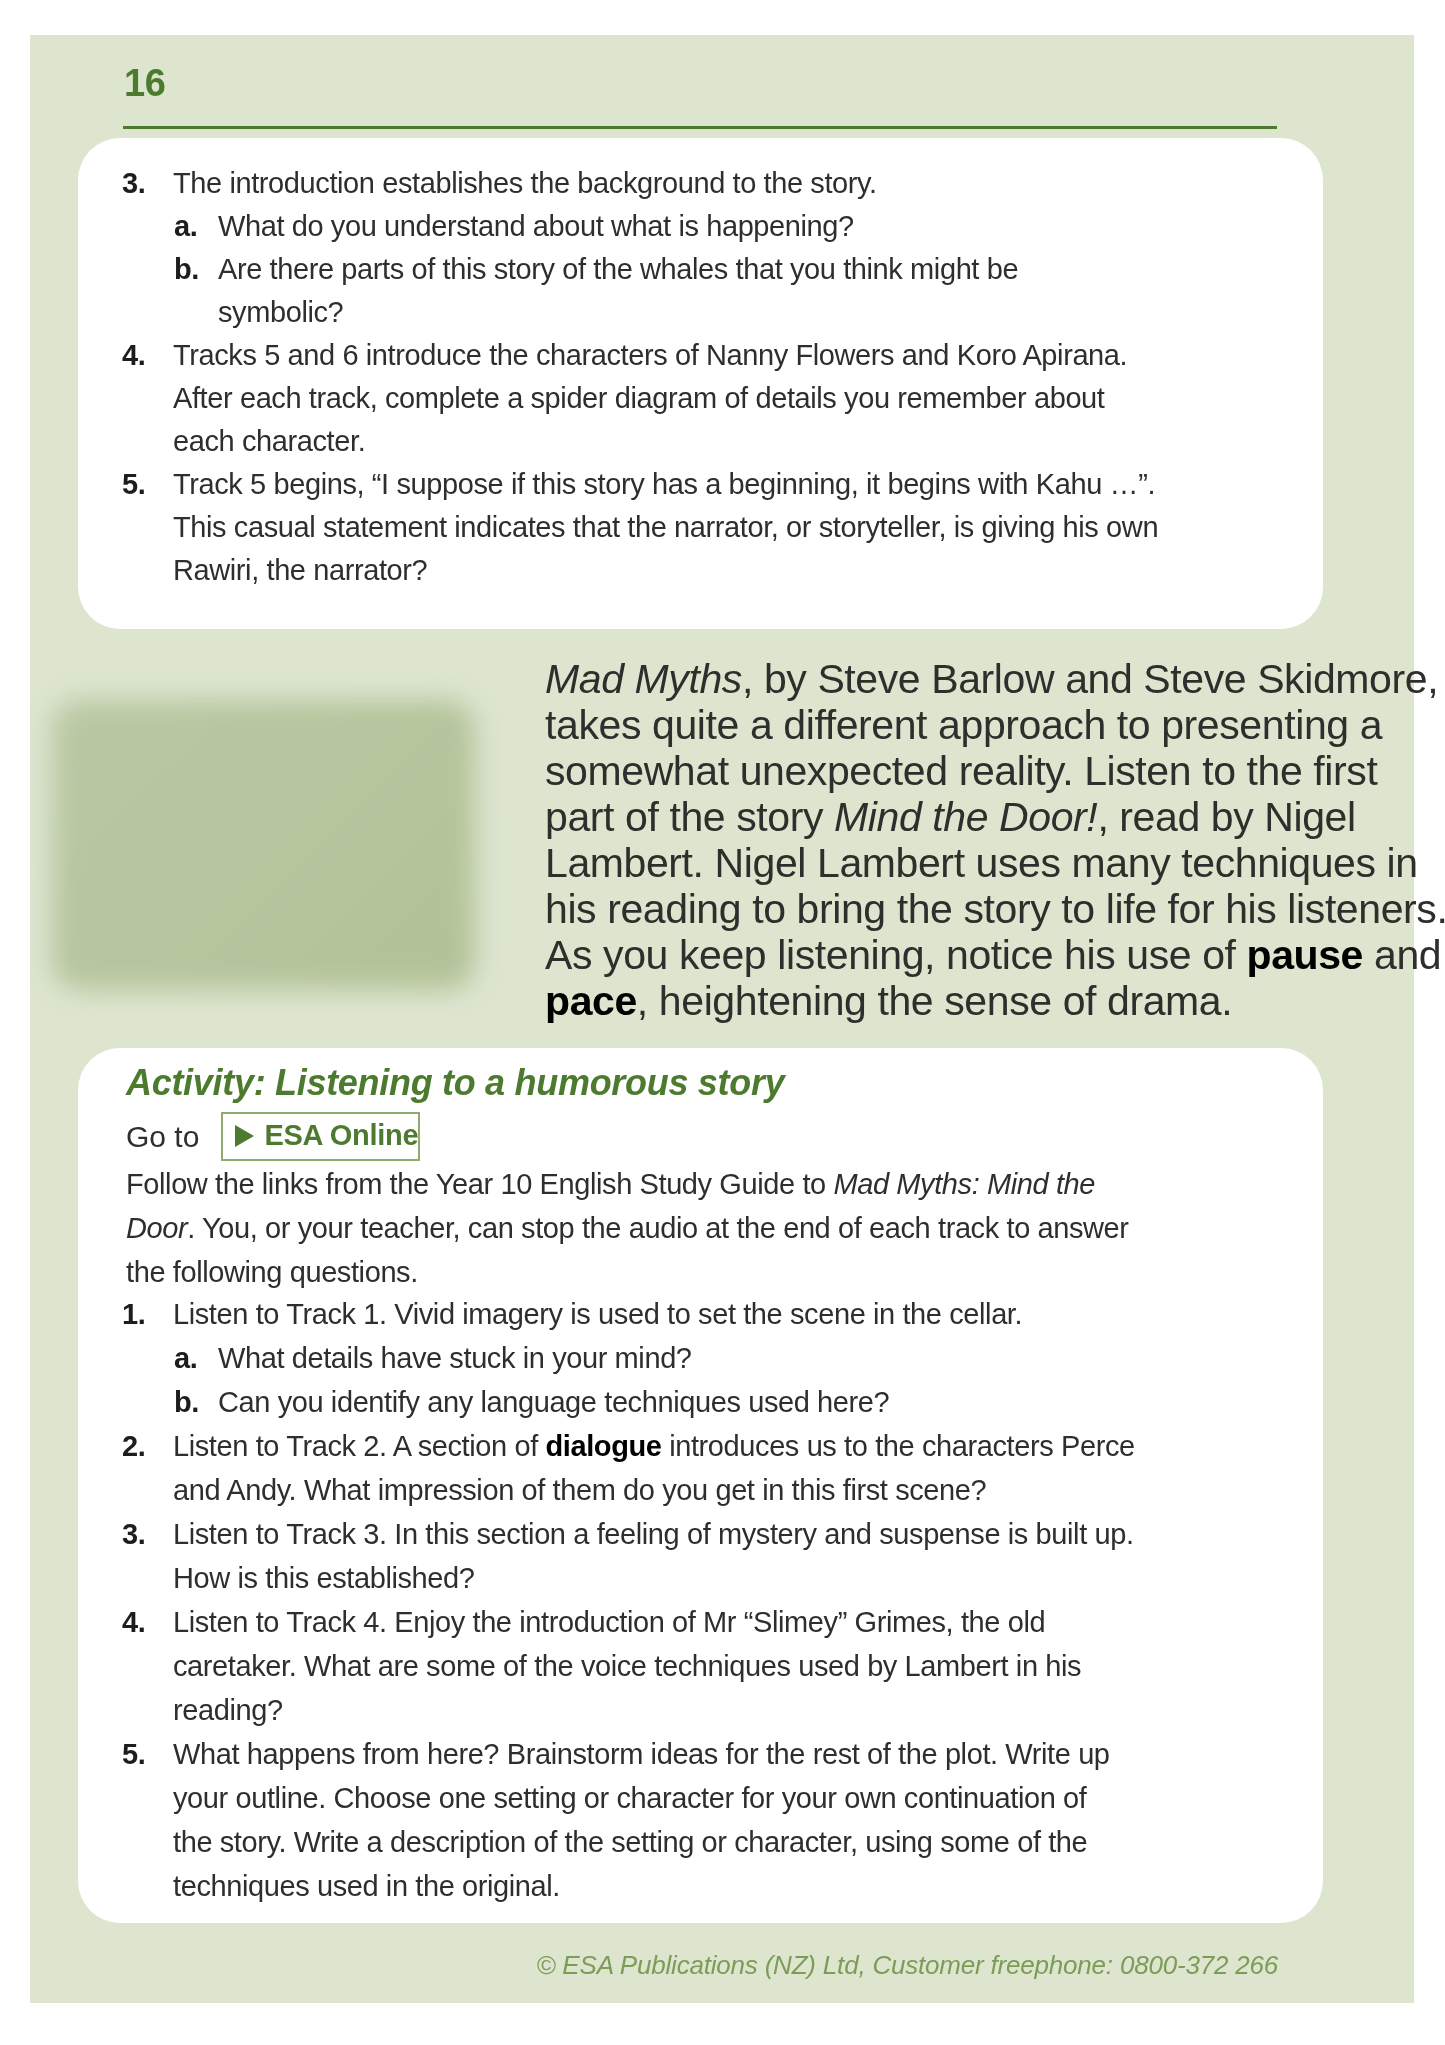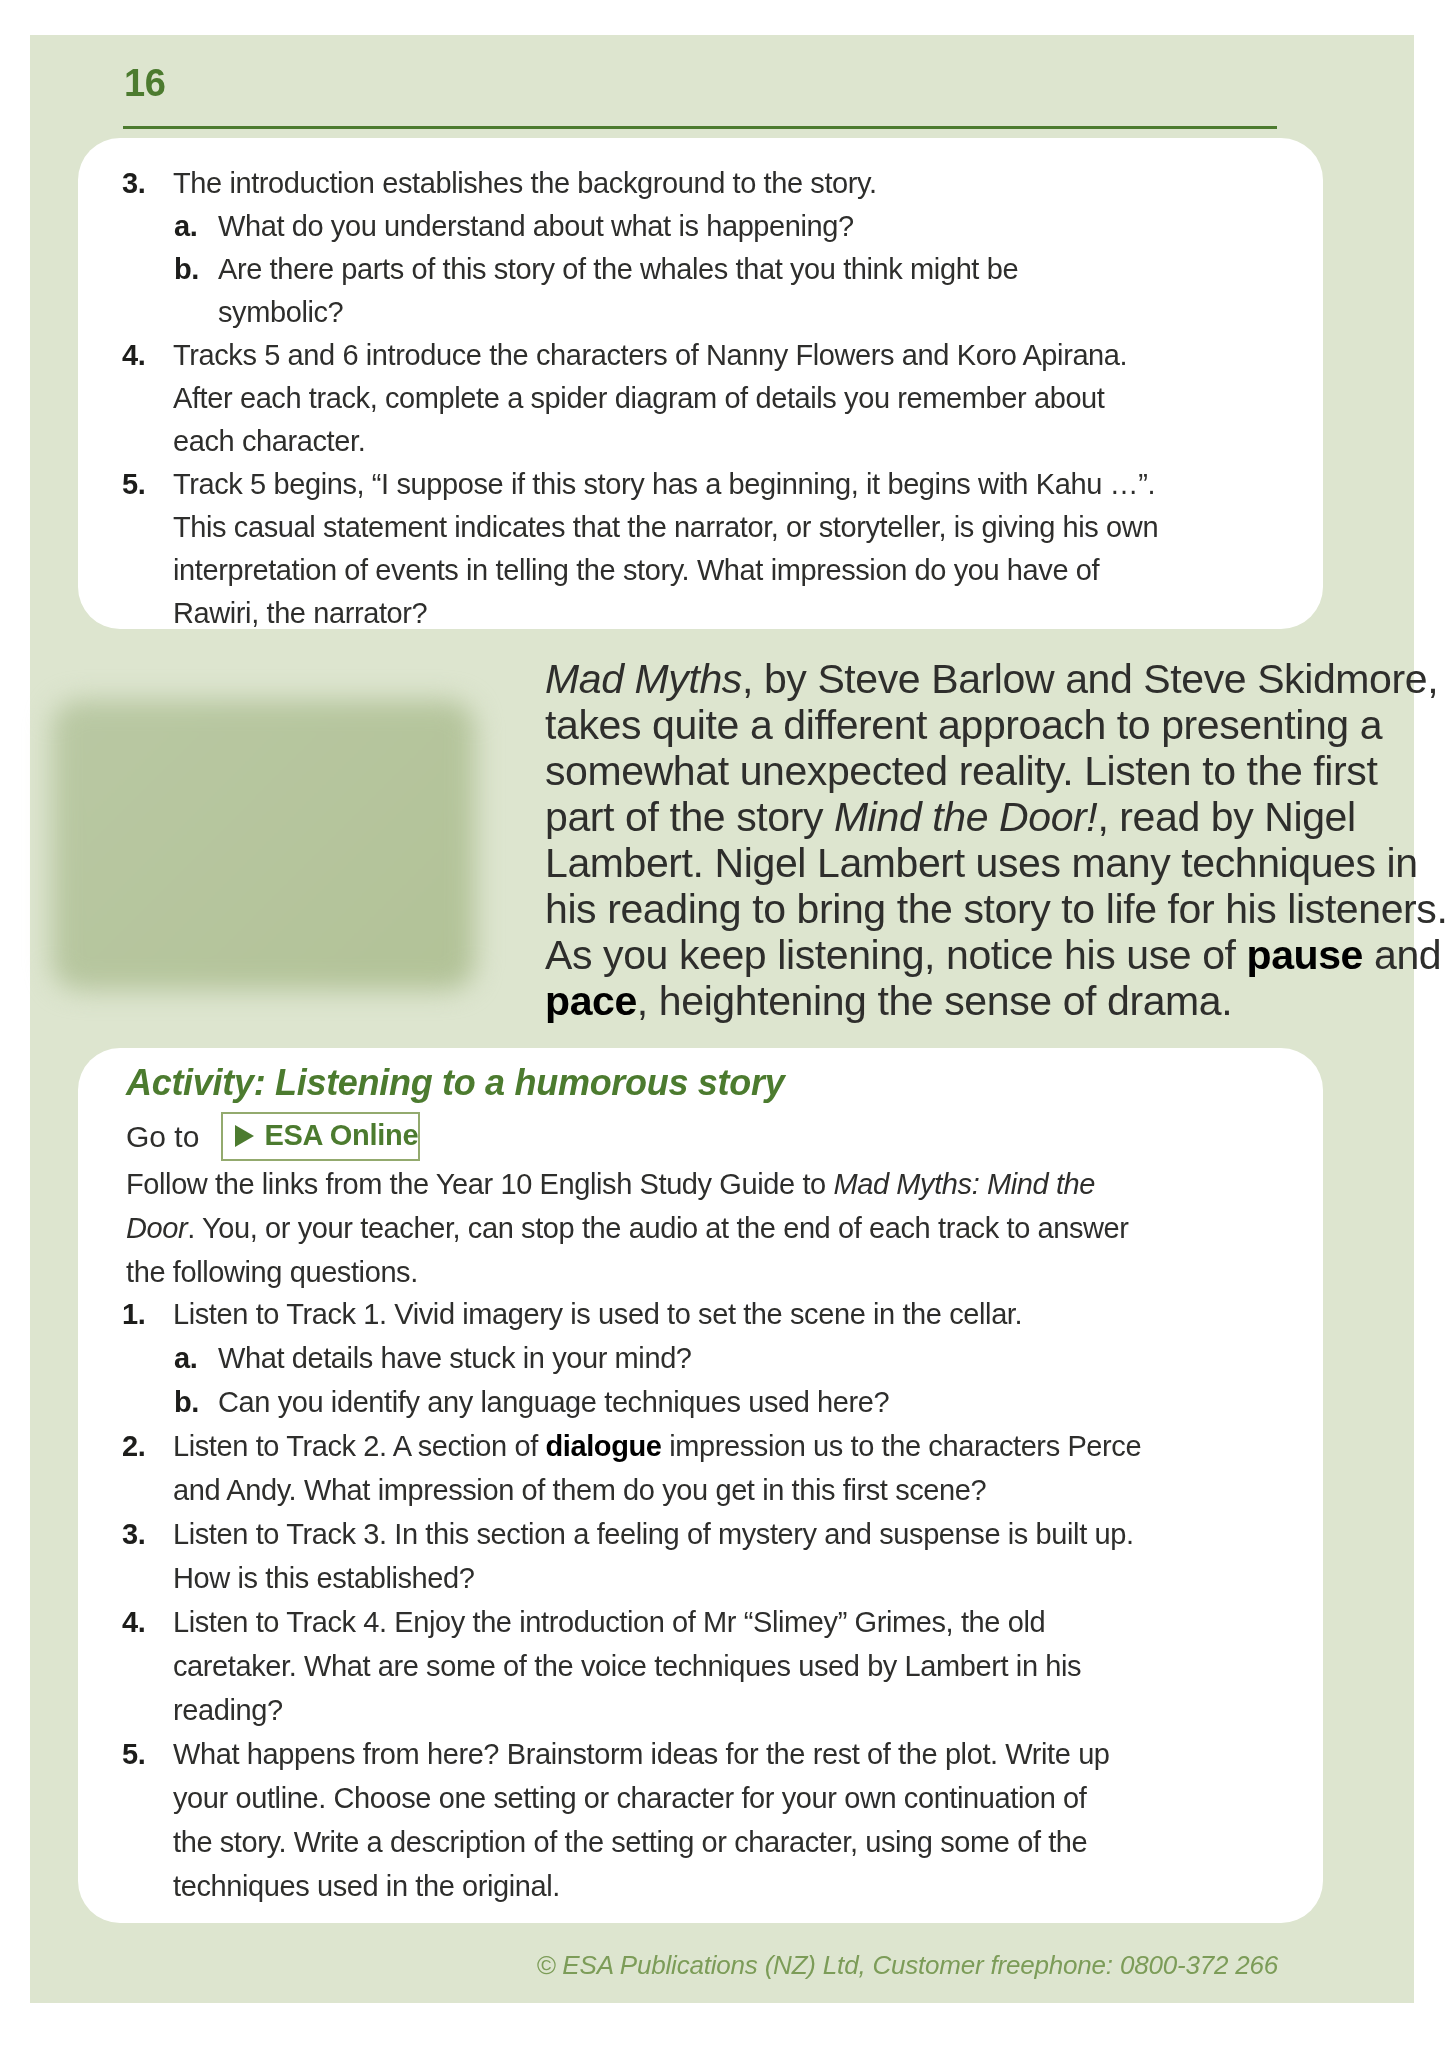--- a/index.html
+++ b/index.html
@@ -115,21 +115,20 @@
             <div class="line"><span>Tracks 5 and 6 introduce the characters of Nanny Flowers and Koro Apirana.</span></div>
             <div class="line"><span>After each track, complete a spider diagram of details you remember about</span></div>
             <div class="line"><span>each character.</span></div>
           </div>
         </div>
         <div class="item">
           <span class="item-label">5.</span>
           <div class="item-lines">
             <div class="line"><span>Track 5 begins, “I suppose if this story has a beginning, it begins with Kahu …”.</span></div>
             <div class="line"><span>This casual statement indicates that the narrator, or storyteller, is giving his own</span></div>
-            <div class="line"><span>interpretation of events in telling the story. What impression do you have of</span></div>
             <div class="line"><span>Rawiri, the narrator?</span></div>
           </div>
         </div>
       </div>
   </div>
 
   <div class="feature-image"></div>
   <div class="feature-text">
       <div class="line"><span class="italic">Mad Myths</span><span>, by Steve Barlow and Steve Skidmore,</span></div>
       <div class="line"><span>takes quite a different approach to presenting a</span></div>
@@ -170,21 +169,21 @@
         </div>
         <div class="sub">
           <span class="sub-label">b.</span>
           <div class="sub-lines">
             <div class="line"><span>Can you identify any language techniques used here?</span></div>
           </div>
         </div>
         <div class="item">
           <span class="item-label">2.</span>
           <div class="item-lines">
-            <div class="line"><span>Listen to Track 2. A section of </span><span class="bold ">dialogue</span><span> impression us to the characters Perce</span></div>
+            <div class="line"><span>Listen to Track 2. A section of </span><span class="bold ">dialogue</span><span> introduces us to the characters Perce</span></div>
             <div class="line"><span>and Andy. What impression of them do you get in this first scene?</span></div>
           </div>
         </div>
         <div class="item">
           <span class="item-label">3.</span>
           <div class="item-lines">
             <div class="line"><span>Listen to Track 3. In this section a feeling of mystery and suspense is built up.</span></div>
             <div class="line"><span>How is this established?</span></div>
           </div>
         </div>

